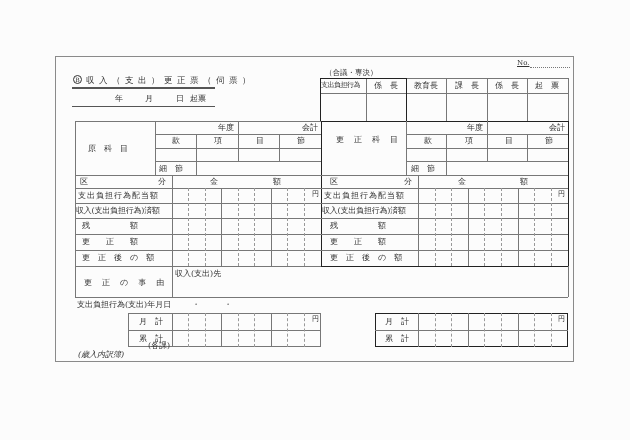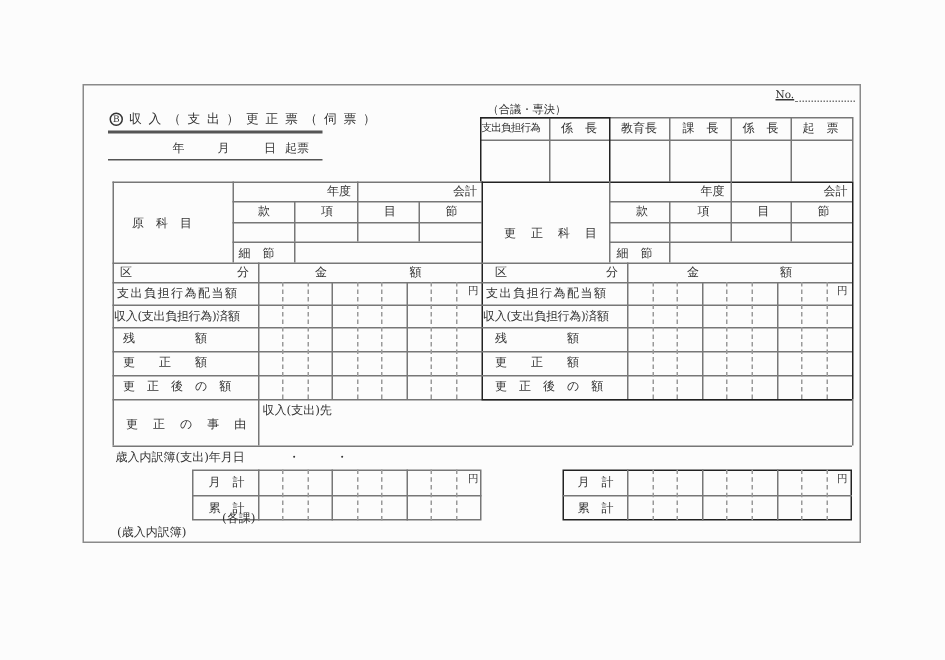--- a/index.html
+++ b/index.html
@@ -136,21 +136,21 @@
   <div class="hl" style="left:406px;top:134px;width:162px;"></div>
   <div class="hl" style="left:406px;top:148px;width:162px;"></div>
   <div class="hl" style="left:406px;top:161px;width:162px;"></div>
   <div class="hl" style="left:321px;top:175px;width:247px;"></div>
   <div class="vl" style="left:487px;top:121px;height:13px;"></div>
   <div class="vl" style="left:446px;top:134px;height:27px;"></div>
   <div class="vl" style="left:487px;top:134px;height:27px;"></div>
   <div class="vl" style="left:527px;top:134px;height:27px;"></div>
   <div class="vl" style="left:446px;top:161px;height:14px;"></div>
 
-  <div class="t" style="left:336px;top:152px;letter-spacing:1px;">更　正　科　目</div>
+  <div class="t" style="left:336px;top:136px;letter-spacing:1px;">更　正　科　目</div>
   <div class="t" style="left:467px;top:124px;">年度</div>
   <div class="t" style="left:549px;top:124px;">会計</div>
   <div class="cell" style="left:406px;top:121px;width:60px;height:13px;"></div>
   <div class="cell" style="left:487px;top:121px;width:61px;height:13px;"></div>
   <div class="t" style="left:424px;top:137px;">款</div>
   <div class="t" style="left:465px;top:137px;">項</div>
   <div class="t" style="left:505px;top:137px;">目</div>
   <div class="t" style="left:545px;top:137px;">節</div>
   <div class="cell" style="left:406px;top:148px;width:40px;height:13px;"></div>
   <div class="cell" style="left:446px;top:148px;width:41px;height:13px;"></div>
@@ -196,21 +196,21 @@
 
 <div>
   <div class="vl" style="left:172px;top:266px;height:31px;"></div>
   <div class="vl" style="left:568px;top:266px;height:31px;"></div>
   <div class="hl" style="left:75px;top:297px;width:493px;"></div>
   <div class="t" style="left:84px;top:279px;letter-spacing:1px;">更　正　の　事　由</div>
   <div class="t" style="left:175px;top:270px;">収入(支出)先</div>
   <div class="cell" style="left:172px;top:266px;width:396px;height:31px;"></div>
 </div>
 
-<div class="t" style="left:77px;top:301px;">歳入内訳簿(支出)年月日</div>
+<div class="t" style="left:77px;top:301px;">支出負担行為(支出)年月日</div>
 <div class="t" style="left:192px;top:301px;">・　　　・</div>
 
 <div>
   <div class="abs" style="left:128px;top:313px;width:193px;height:34px;border:1px solid #777;"></div>
   <div class="hl" style="left:128px;top:330px;width:193px;"></div>
   <div class="vl" style="left:172px;top:313px;height:34px;"></div>
   <div class="vd" style="left:188px;top:313px;height:34px;"></div>
   <div class="vd" style="left:205px;top:313px;height:34px;"></div>
   <div class="vl" style="left:221px;top:313px;height:34px;"></div>
   <div class="vd" style="left:238px;top:313px;height:34px;"></div>
@@ -237,14 +237,14 @@
   <div class="vl" style="left:518px;top:313px;height:34px;"></div>
   <div class="vd" style="left:534px;top:313px;height:34px;"></div>
   <div class="vd" style="left:551px;top:313px;height:34px;"></div>
   <div class="t" style="left:385px;top:318px;">月　計</div>
   <div class="t" style="left:385px;top:335px;">累　計</div>
   <div class="t" style="left:558px;top:316px;font-size:7px;">円</div>
   <div class="cell" style="left:418px;top:313px;width:150px;height:17px;"></div>
   <div class="cell" style="left:418px;top:330px;width:150px;height:17px;"></div>
 </div>
 
-<div class="t" style="left:78px;top:351px;">(歳入内訳簿)</div>
+<div class="t" style="left:78px;top:351px;font-style:italic;">(歳入内訳簿)</div>
 <div class="t" style="left:148px;top:342px;">(各課)</div>
 
 </body></html>

